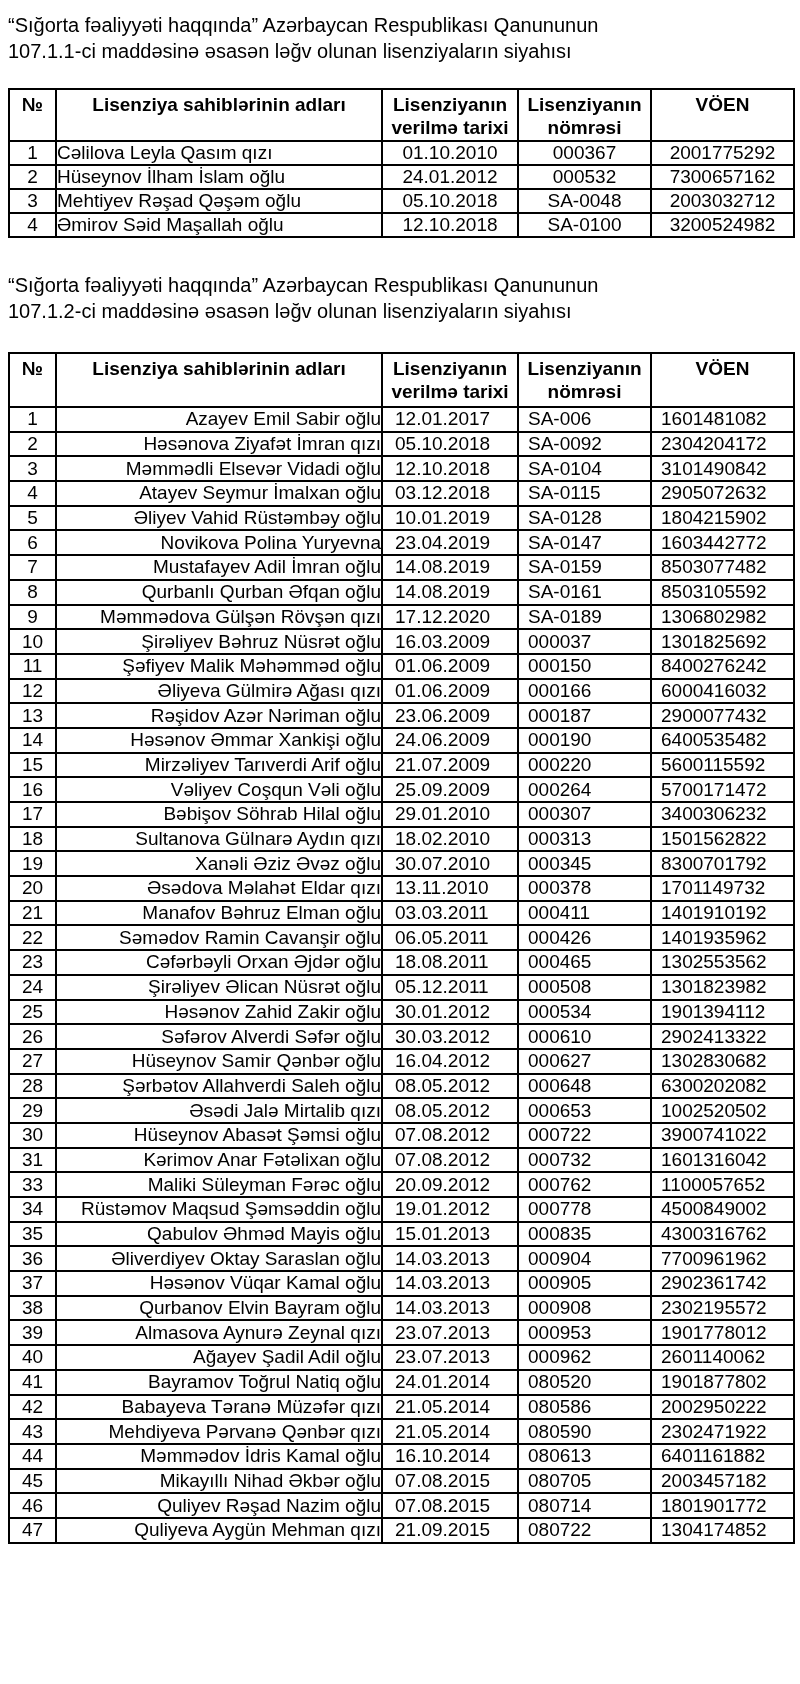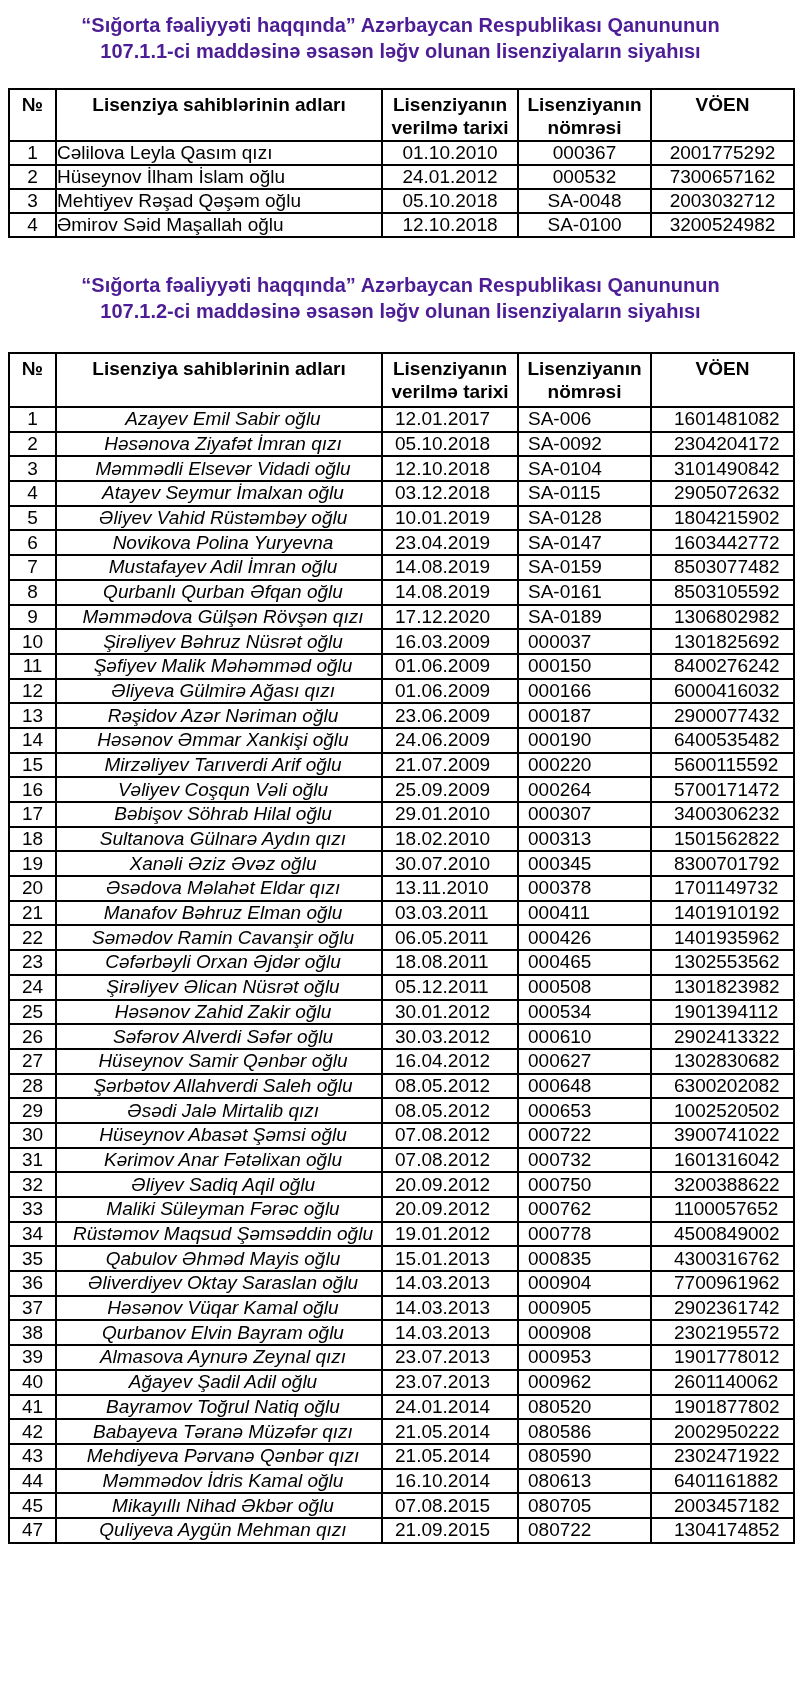--- a/index.html
+++ b/index.html
@@ -6,25 +6,25 @@
   html, body {
     width: 800px;
     background: #ffffff;
     color: #000000;
     font-family: "Liberation Sans", sans-serif;
   }
   body { height: 1684px; overflow: hidden; }
   .page { padding: 12px 7px 0 8px; }
 
   .doc-title {
-    text-align: center;
-    font-weight: bold;
+    text-align: left;
+    font-weight: normal;
     font-size: 20px;
     line-height: 26px;
-    color: #4c1d95;
+    color: #000000;
   }
   .doc-title.second { margin-top: 34px; }
 
   table.lic-table {
     border-collapse: collapse;
     table-layout: fixed;
     width: 785px;
     margin-top: 24px;
   }
   table.lic-table.t2 { margin-top: 28px; }
@@ -56,24 +56,24 @@
     white-space: nowrap;
     text-align: center;
   }
   .t1 td { height: 23.5px; }
   .t2 td { height: 24.7px; }
 
   
   .t1 td:nth-child(2) { text-align: left; }
 
   
-  .t2 td:nth-child(2) { text-align: center; padding-left: 8px; font-style: italic; }
+  .t2 td:nth-child(2) { text-align: right; padding-left: 8px; }
   .t2 td:nth-child(3) { text-align: left; padding-left: 12px; margin-top: 23px; }
   .t2 td:nth-child(4) { text-align: left; padding-left: 9px; }
-  .t2 td:nth-child(5) { text-align: left; padding-left: 22px; }
+  .t2 td:nth-child(5) { text-align: left; padding-left: 9px; }
 </style>
 </head>
 <body>
 
 <div class="page">
 
   <section>
     <h1 class="doc-title"><span>“Sığorta fəaliyyəti haqqında” Azərbaycan Respublikası Qanununun</span><br><span>107.1.1-ci maddəsinə əsasən ləğv olunan lisenziyaların siyahısı</span></h1>
     <table class="lic-table t1">
       <colgroup>
@@ -356,27 +356,20 @@
             <td>3900741022</td>
           </tr>
           <tr>
             <td>31</td>
             <td>Kərimov Anar Fətəlixan oğlu</td>
             <td>07.08.2012</td>
             <td>000732</td>
             <td>1601316042</td>
           </tr>
           <tr>
-            <td>32</td>
-            <td>Əliyev Sadiq Aqil oğlu</td>
-            <td>20.09.2012</td>
-            <td>000750</td>
-            <td>3200388622</td>
-          </tr>
-          <tr>
             <td>33</td>
             <td>Maliki Süleyman Fərəc oğlu</td>
             <td>20.09.2012</td>
             <td>000762</td>
             <td>1100057652</td>
           </tr>
           <tr>
             <td>34</td>
             <td>Rüstəmov Maqsud Şəmsəddin oğlu</td>
             <td>19.01.2012</td>
@@ -454,20 +447,27 @@
             <td>6401161882</td>
           </tr>
           <tr>
             <td>45</td>
             <td>Mikayıllı Nihad Əkbər oğlu</td>
             <td>07.08.2015</td>
             <td>080705</td>
             <td>2003457182</td>
           </tr>
           <tr>
+            <td>46</td>
+            <td>Quliyev Rəşad Nazim oğlu</td>
+            <td>07.08.2015</td>
+            <td>080714</td>
+            <td>1801901772</td>
+          </tr>
+          <tr>
             <td>47</td>
             <td>Quliyeva Aygün Mehman qızı</td>
             <td>21.09.2015</td>
             <td>080722</td>
             <td>1304174852</td>
           </tr>
         </tbody>
       </table>
   </section>
 

